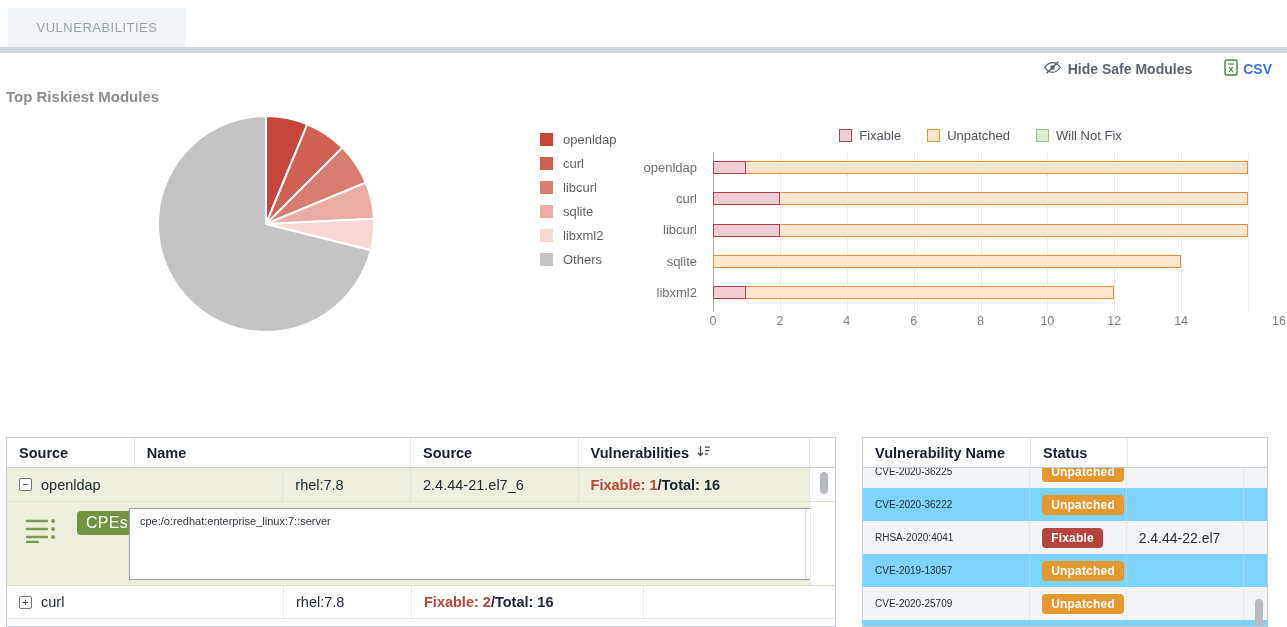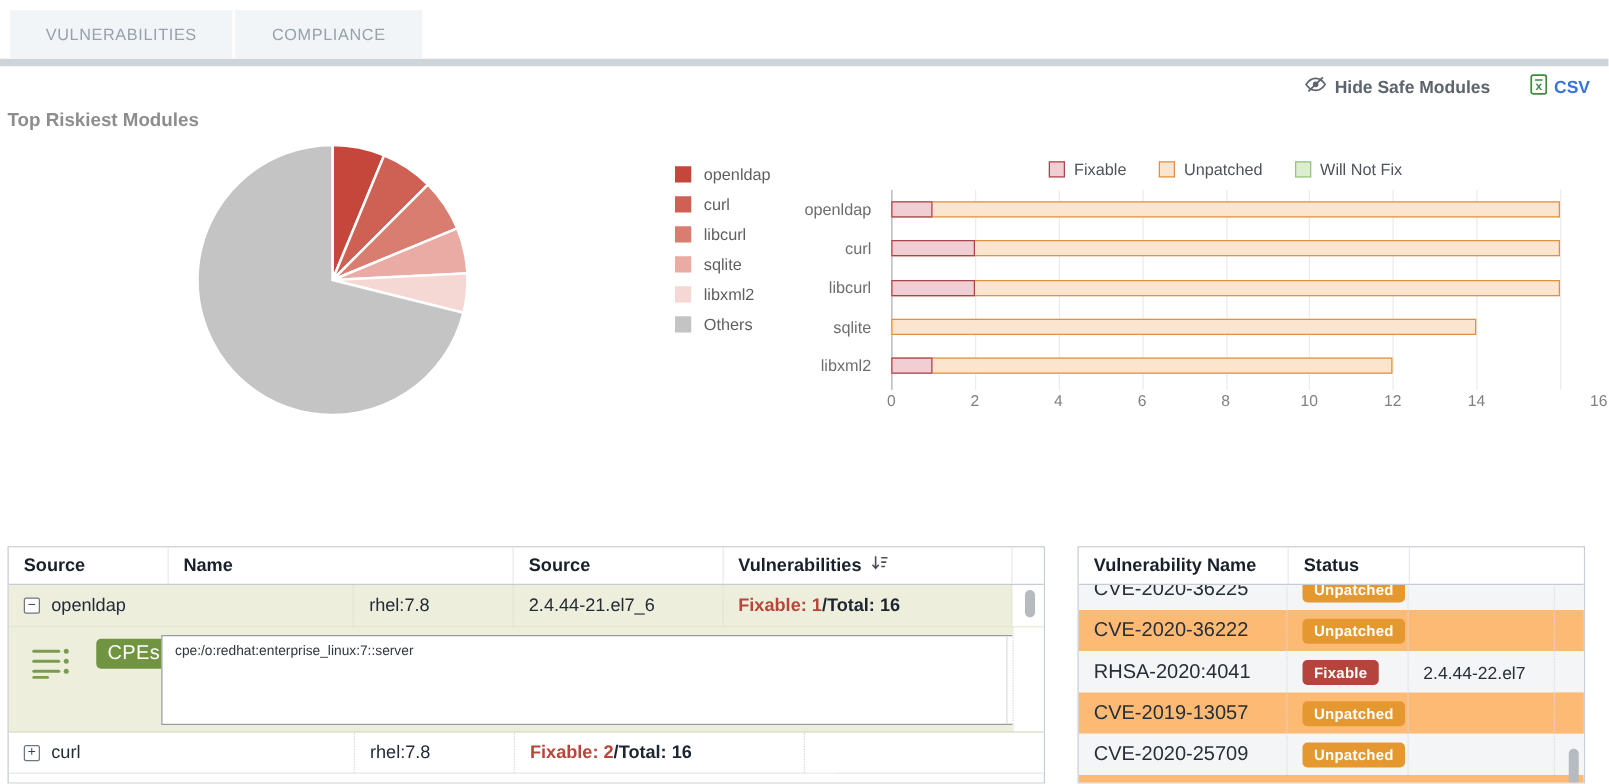--- a/index.html
+++ b/index.html
@@ -75,39 +75,38 @@
 
   
   .rtable { position:absolute; left:862px; top:437px; width:406px; height:190px;
             border:1px solid #c6ccd4; background:#fff; overflow:hidden; }
   .rhead { display:flex; height:30px; border-bottom:1px solid #c6ccd4; align-items:center;
            font-size:14.5px; font-weight:bold; color:#18202b; background:#fff; position:relative; z-index:3; }
   .rh { height:100%; display:flex; align-items:center; padding-left:12px; border-right:1px solid #e6eaee; }
   .rh.c1{width:168px}.rh.c2{width:97px}.rh.c3{width:118px}.rh.cg{width:23px; border-right:none;}
   .rbody { height:158px; overflow:hidden; }
   #rrows { margin-top:-13px; }
-  .rrow { display:flex; height:33px; align-items:center; background:#fdba74; }
+  .rrow { display:flex; height:33px; align-items:center; background:#7dd3fc; }
   .rrow.zebra { background:#f4f5f6; }
   .rcell { height:100%; display:flex; align-items:center; padding-left:12px; border-right:1px dotted #d7dbdf; }
-  .rc-name { width:168px; font-size:16px; color:#262e38; }
+  .rc-name { width:168px; font-size:10px; color:#262e38; }
   .rc-status { width:97px; }
   .rc-fixed { width:118px; font-size:14px; color:#262e38; }
   .rc-gut { width:23px; border-right:none; background:inherit; }
   .badge { color:#fff; font-size:12px; font-weight:bold; padding:3px 9px; border-radius:4px; letter-spacing:.2px; }
   .rthumb { position:absolute; left:392px; top:161px; width:8px; height:29px; background:#b7bbc0; border-radius:4px; z-index:4; }
 </style>
 </head>
 <body>
 
 <div id="app">
 
   <div class="strip"></div>
   <div class="tabs">
     <div class="tab w1">VULNERABILITIES</div>
-    <div class="tab w2">COMPLIANCE</div>
   </div>
 
   <div class="toolbar">
     <div class="hide-btn">
       <span>
         <svg width="17" height="15" viewBox="0 0 20 16">
           <path d="M1 8c2.5-3.8 5.5-5.7 9-5.7S16.5 4.2 19 8c-2.5 3.8-5.5 5.7-9 5.7S3.5 11.8 1 8z" fill="none" stroke="#5d646d" stroke-width="1.6"></path>
           <circle cx="10" cy="8" r="2.6" fill="#5d646d"></circle>
           <line x1="3.2" y1="14.6" x2="16.8" y2="1.4" stroke="#5d646d" stroke-width="1.7"></line>
         </svg>

